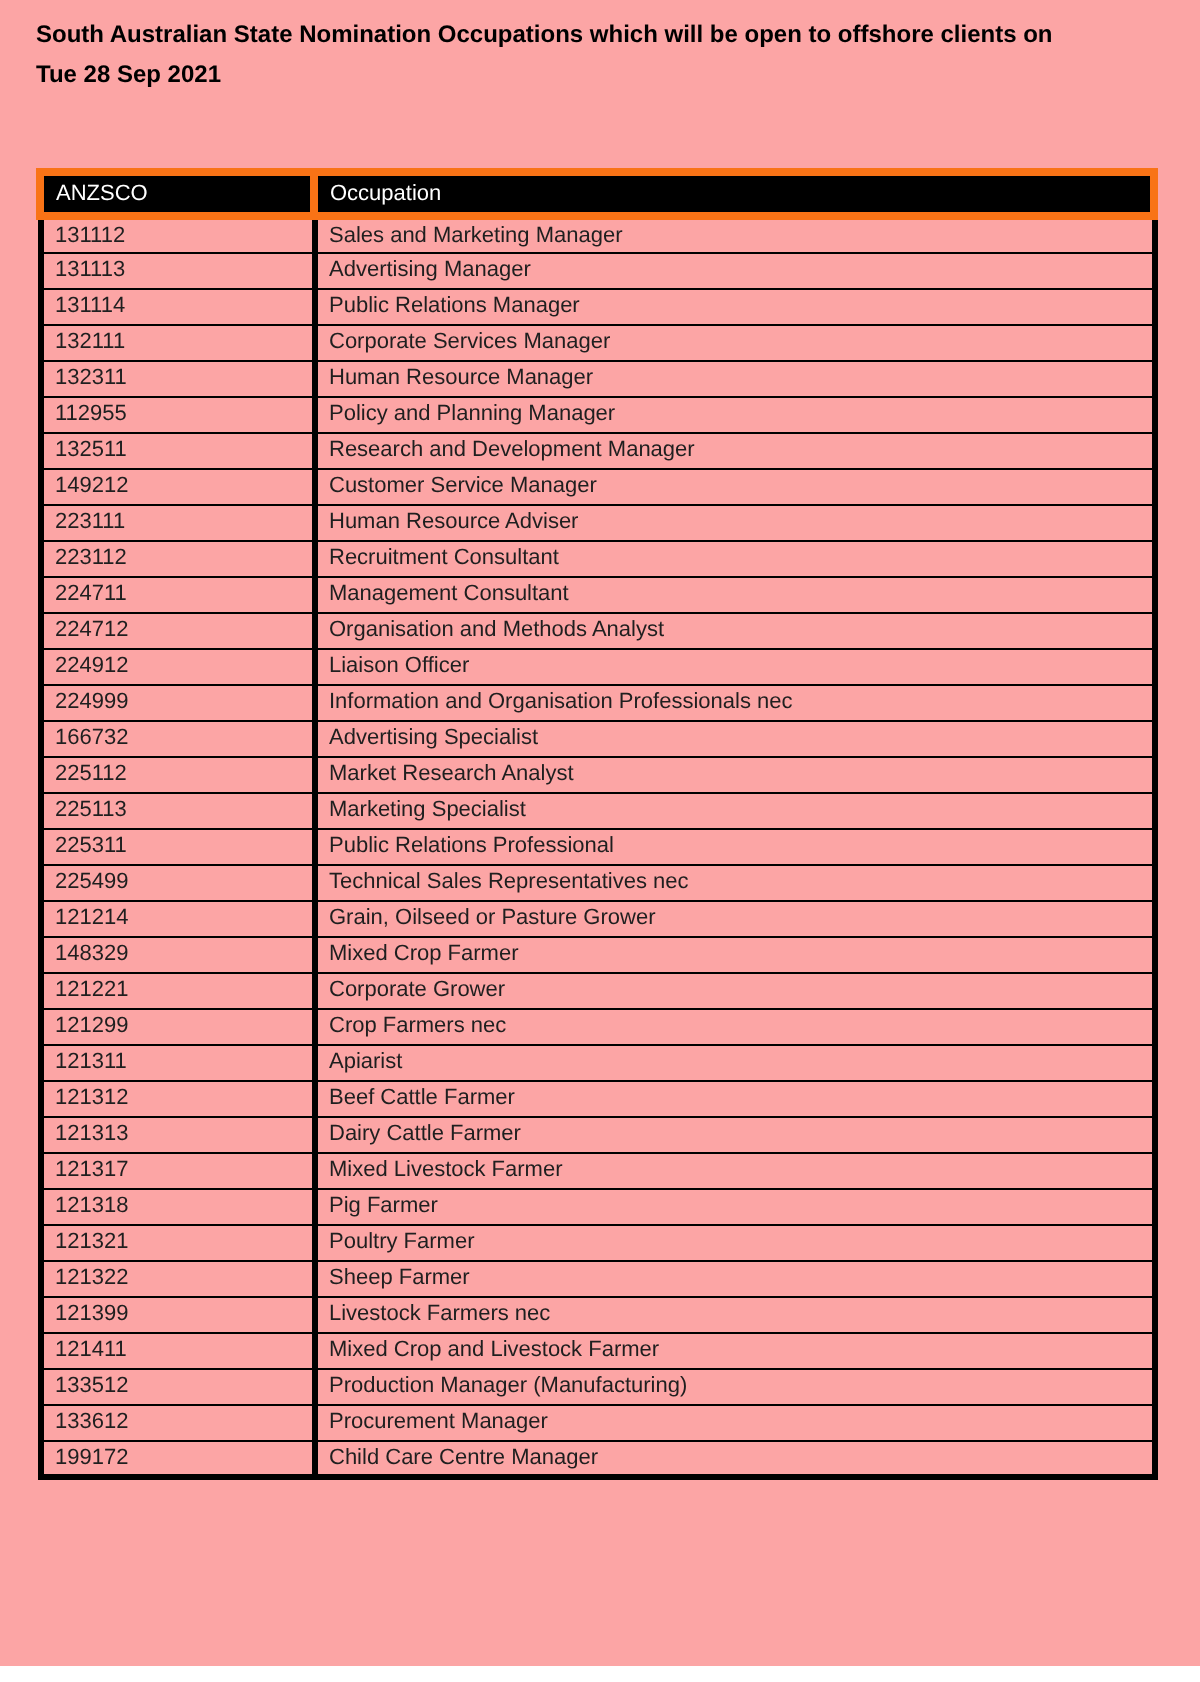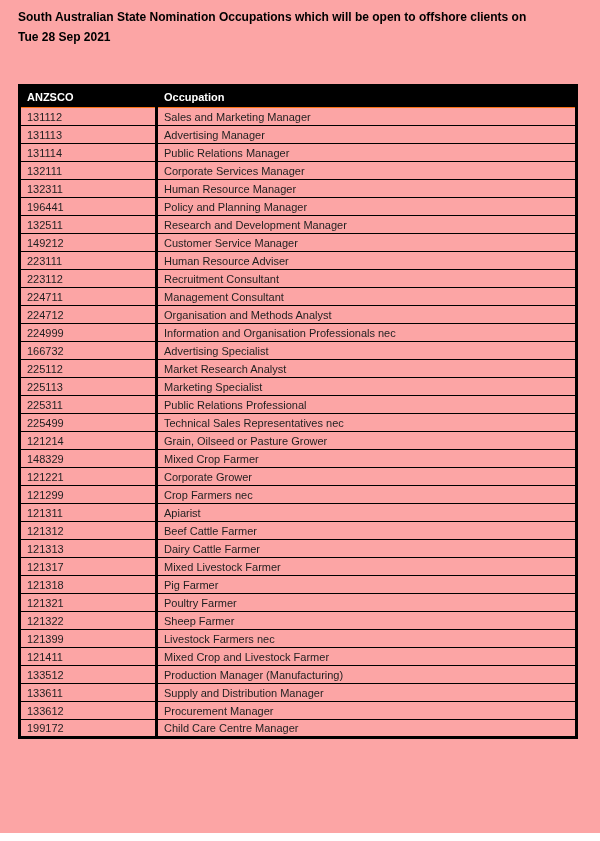--- a/index.html
+++ b/index.html
@@ -28,26 +28,26 @@
     position: absolute;
     left: 18px; top: 84px;
     width: 557px;
     border-collapse: collapse;
     border: 3px solid #000000;
     table-layout: fixed;
   }
   table.occupations th {
     background: #000000;
     color: #ffffff;
-    font-weight: bold;
+    font-weight: normal;
     font-size: 11px;
     text-align: left;
     height: 22px;
     padding: 0 0 0 6px;
-    border: 1px solid #f97316;
+    border: 4px solid #f97316;
     margin-top: 44px;
   }
   table.occupations td {
     border: 1px solid #000000;
     font-size: 11px;
     color: #1f1f1f;
     height: 18px;
     line-height: 12px;
     padding: 1px 2px 1px 6px;
     vertical-align: middle;
@@ -89,21 +89,21 @@
         </tr>
         <tr>
           <td class="col-code">132111</td>
           <td class="col-occ">Corporate Services Manager</td>
         </tr>
         <tr>
           <td class="col-code">132311</td>
           <td class="col-occ">Human Resource Manager</td>
         </tr>
         <tr>
-          <td class="col-code">196441</td>
+          <td class="col-code">112955</td>
           <td class="col-occ">Policy and Planning Manager</td>
         </tr>
         <tr>
           <td class="col-code">132511</td>
           <td class="col-occ">Research and Development Manager</td>
         </tr>
         <tr>
           <td class="col-code">149212</td>
           <td class="col-occ">Customer Service Manager</td>
         </tr>
@@ -117,20 +117,24 @@
         </tr>
         <tr>
           <td class="col-code">224711</td>
           <td class="col-occ">Management Consultant</td>
         </tr>
         <tr>
           <td class="col-code">224712</td>
           <td class="col-occ">Organisation and Methods Analyst</td>
         </tr>
         <tr>
+          <td class="col-code">224912</td>
+          <td class="col-occ">Liaison Officer</td>
+        </tr>
+        <tr>
           <td class="col-code">224999</td>
           <td class="col-occ">Information and Organisation Professionals nec</td>
         </tr>
         <tr>
           <td class="col-code">166732</td>
           <td class="col-occ">Advertising Specialist</td>
         </tr>
         <tr>
           <td class="col-code">225112</td>
           <td class="col-occ">Market Research Analyst</td>
@@ -197,24 +201,20 @@
         </tr>
         <tr>
           <td class="col-code">121411</td>
           <td class="col-occ">Mixed Crop and Livestock Farmer</td>
         </tr>
         <tr>
           <td class="col-code">133512</td>
           <td class="col-occ">Production Manager (Manufacturing)</td>
         </tr>
         <tr>
-          <td class="col-code">133611</td>
-          <td class="col-occ">Supply and Distribution Manager</td>
-        </tr>
-        <tr>
           <td class="col-code">133612</td>
           <td class="col-occ">Procurement Manager</td>
         </tr>
         <tr>
           <td class="col-code">199172</td>
           <td class="col-occ">Child Care Centre Manager</td>
         </tr>
       </tbody>
   </table>
 

